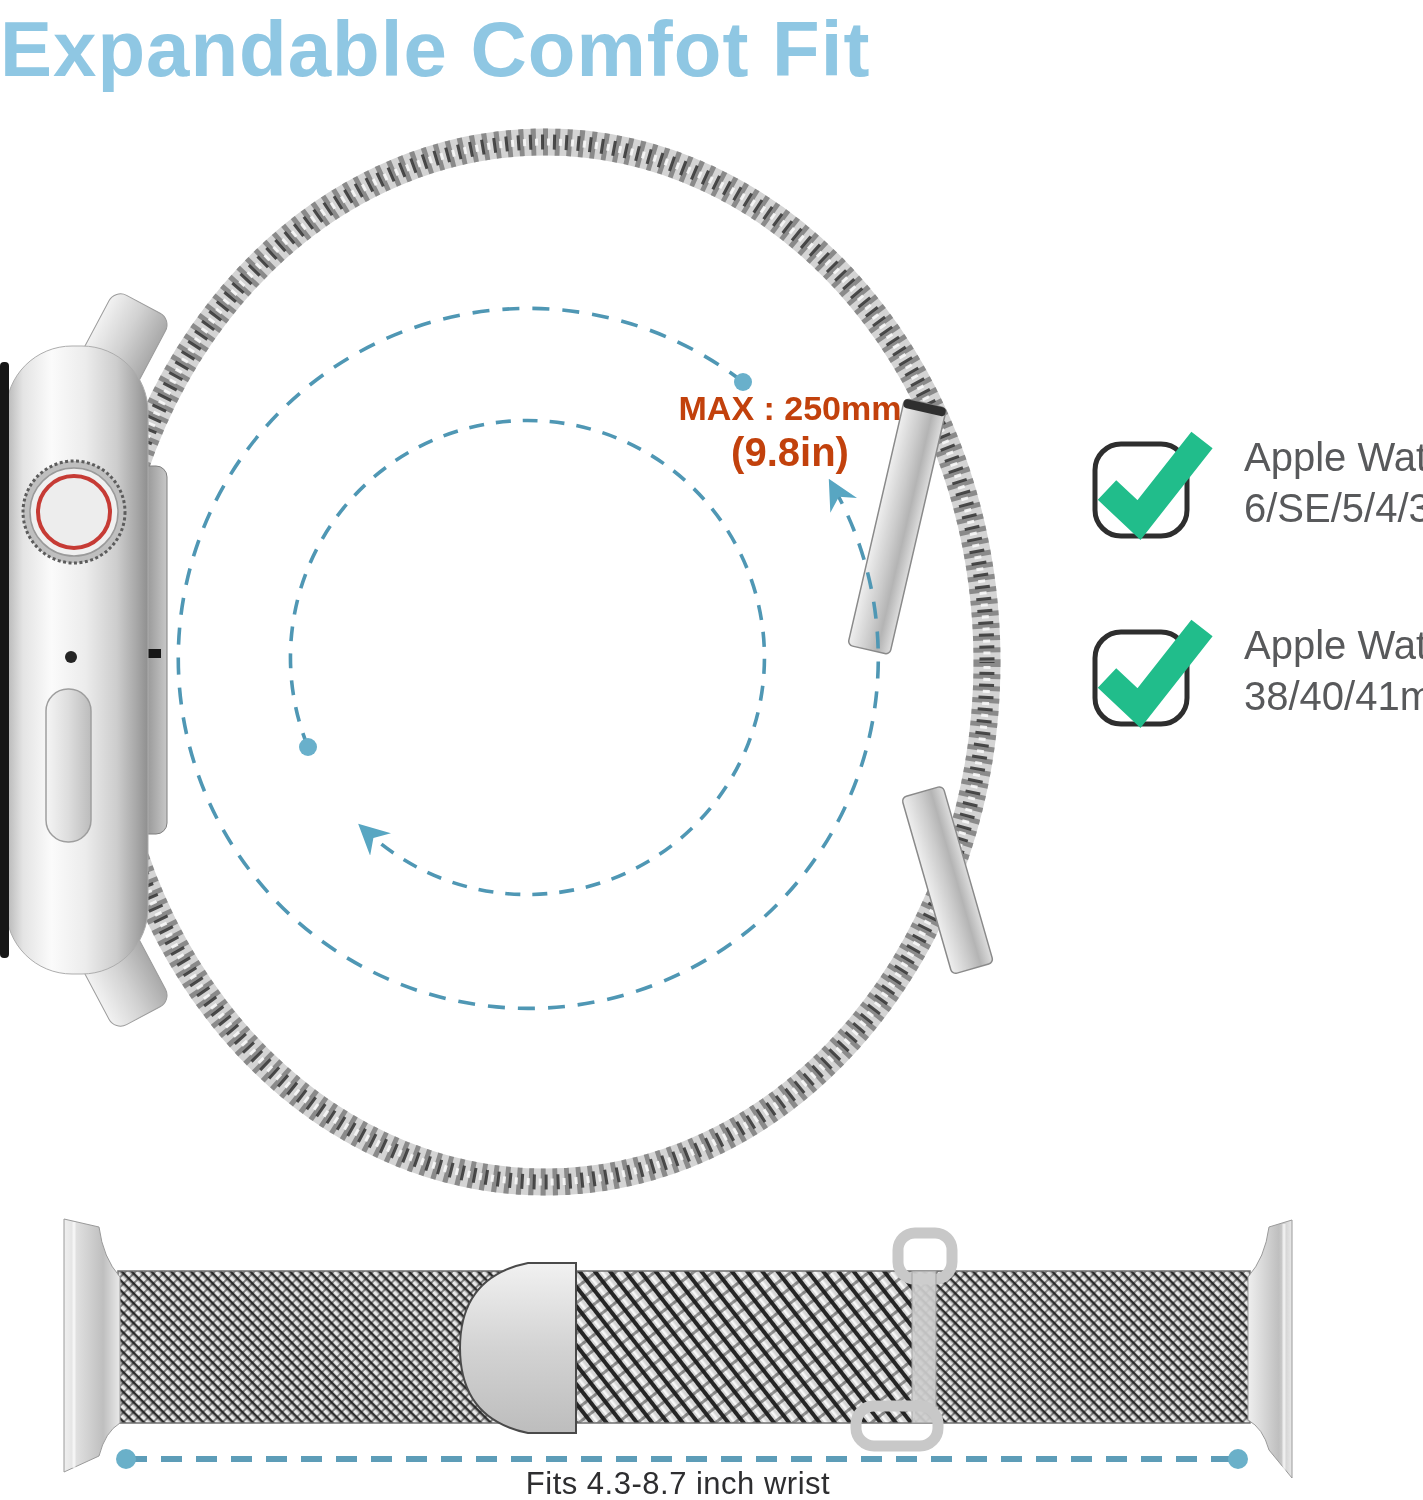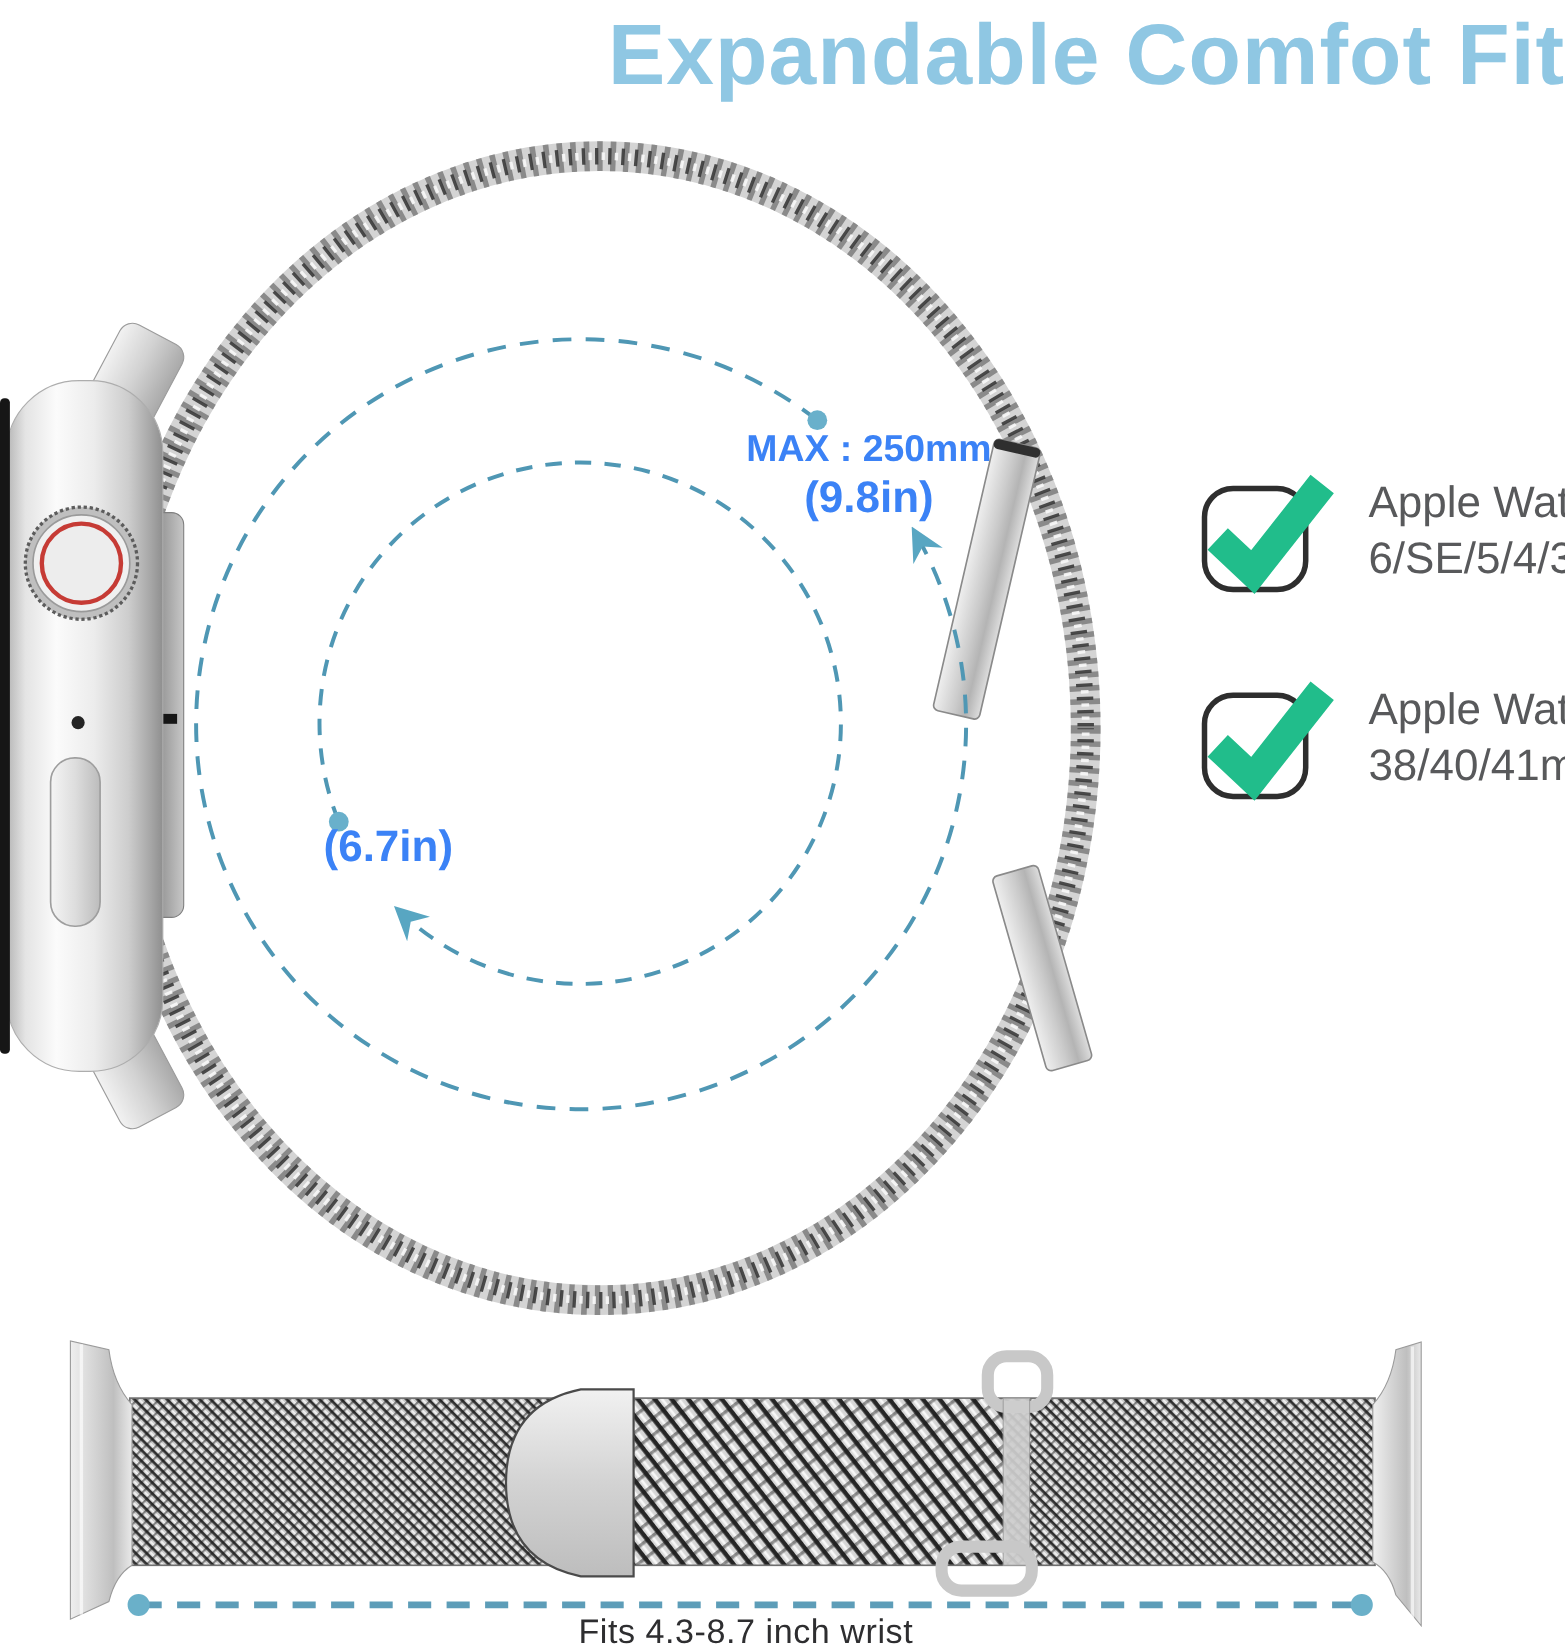--- a/index.html
+++ b/index.html
@@ -2,25 +2,25 @@
 <html><head>
 <meta charset="utf-8">
 <style>
   html,body{margin:0;padding:0;background:#ffffff;}
   #stage{
     position:relative;width:1423px;height:1500px;background:#ffffff;
     font-family:"Liberation Sans", sans-serif;overflow:hidden;
   }
   #art{position:absolute;left:0;top:0;width:1423px;height:1500px;}
   .title{
-    position:absolute;left:0;top:4px;width:100%;text-align:right;
+    position:absolute;left:0;top:4px;width:100%;text-align:left;
     font-size:78px;font-weight:bold;letter-spacing:1px;color:#8fc7e3;
   }
   .measure-label{
-    position:absolute;text-align:center;color:#3b82f6;font-weight:bold;
+    position:absolute;text-align:center;color:#c2410c;font-weight:bold;
     font-size:34px;line-height:44px;
   }
   .measure-label .sub{font-size:40px;}
   .compat-item{
     position:absolute;left:1090px;display:flex;align-items:flex-start;
   }
   .compat-text{
     margin-left:26px;margin-top:4px;color:#58595b;font-size:40px;line-height:51px;font-weight:500;
     white-space:nowrap;
   }
@@ -168,21 +168,20 @@
   </svg>
 
   <div class="title">Expandable Comfot Fit</div>
 
   <div class="measure-label" style="left:650px;top:386px;width:280px;">
     <div>MAX : 250mm</div>
     <div class="sub">(9.8in)</div>
   </div>
 
   <div class="measure-label" style="left:218px;top:748px;width:270px;">
-    <div class="sub">(6.7in)</div>
   </div>
 
   <div class="compat-item" style="top:428px;">
     <svg class="checkbox-svg" width="128" height="116" viewBox="0 0 128 116">
       <rect x="5" y="16" width="92" height="92" rx="26" fill="#ffffff" stroke="#2e2e2e" stroke-width="5"></rect>
       <path d="M 17 62 L 49 92 L 112 12" fill="none" stroke="#21bd8b" stroke-width="27"></path>
     </svg>
     <div class="compat-text">
       <div>Apple Watch</div>
       <div>6/SE/5/4/3/2/1</div>

